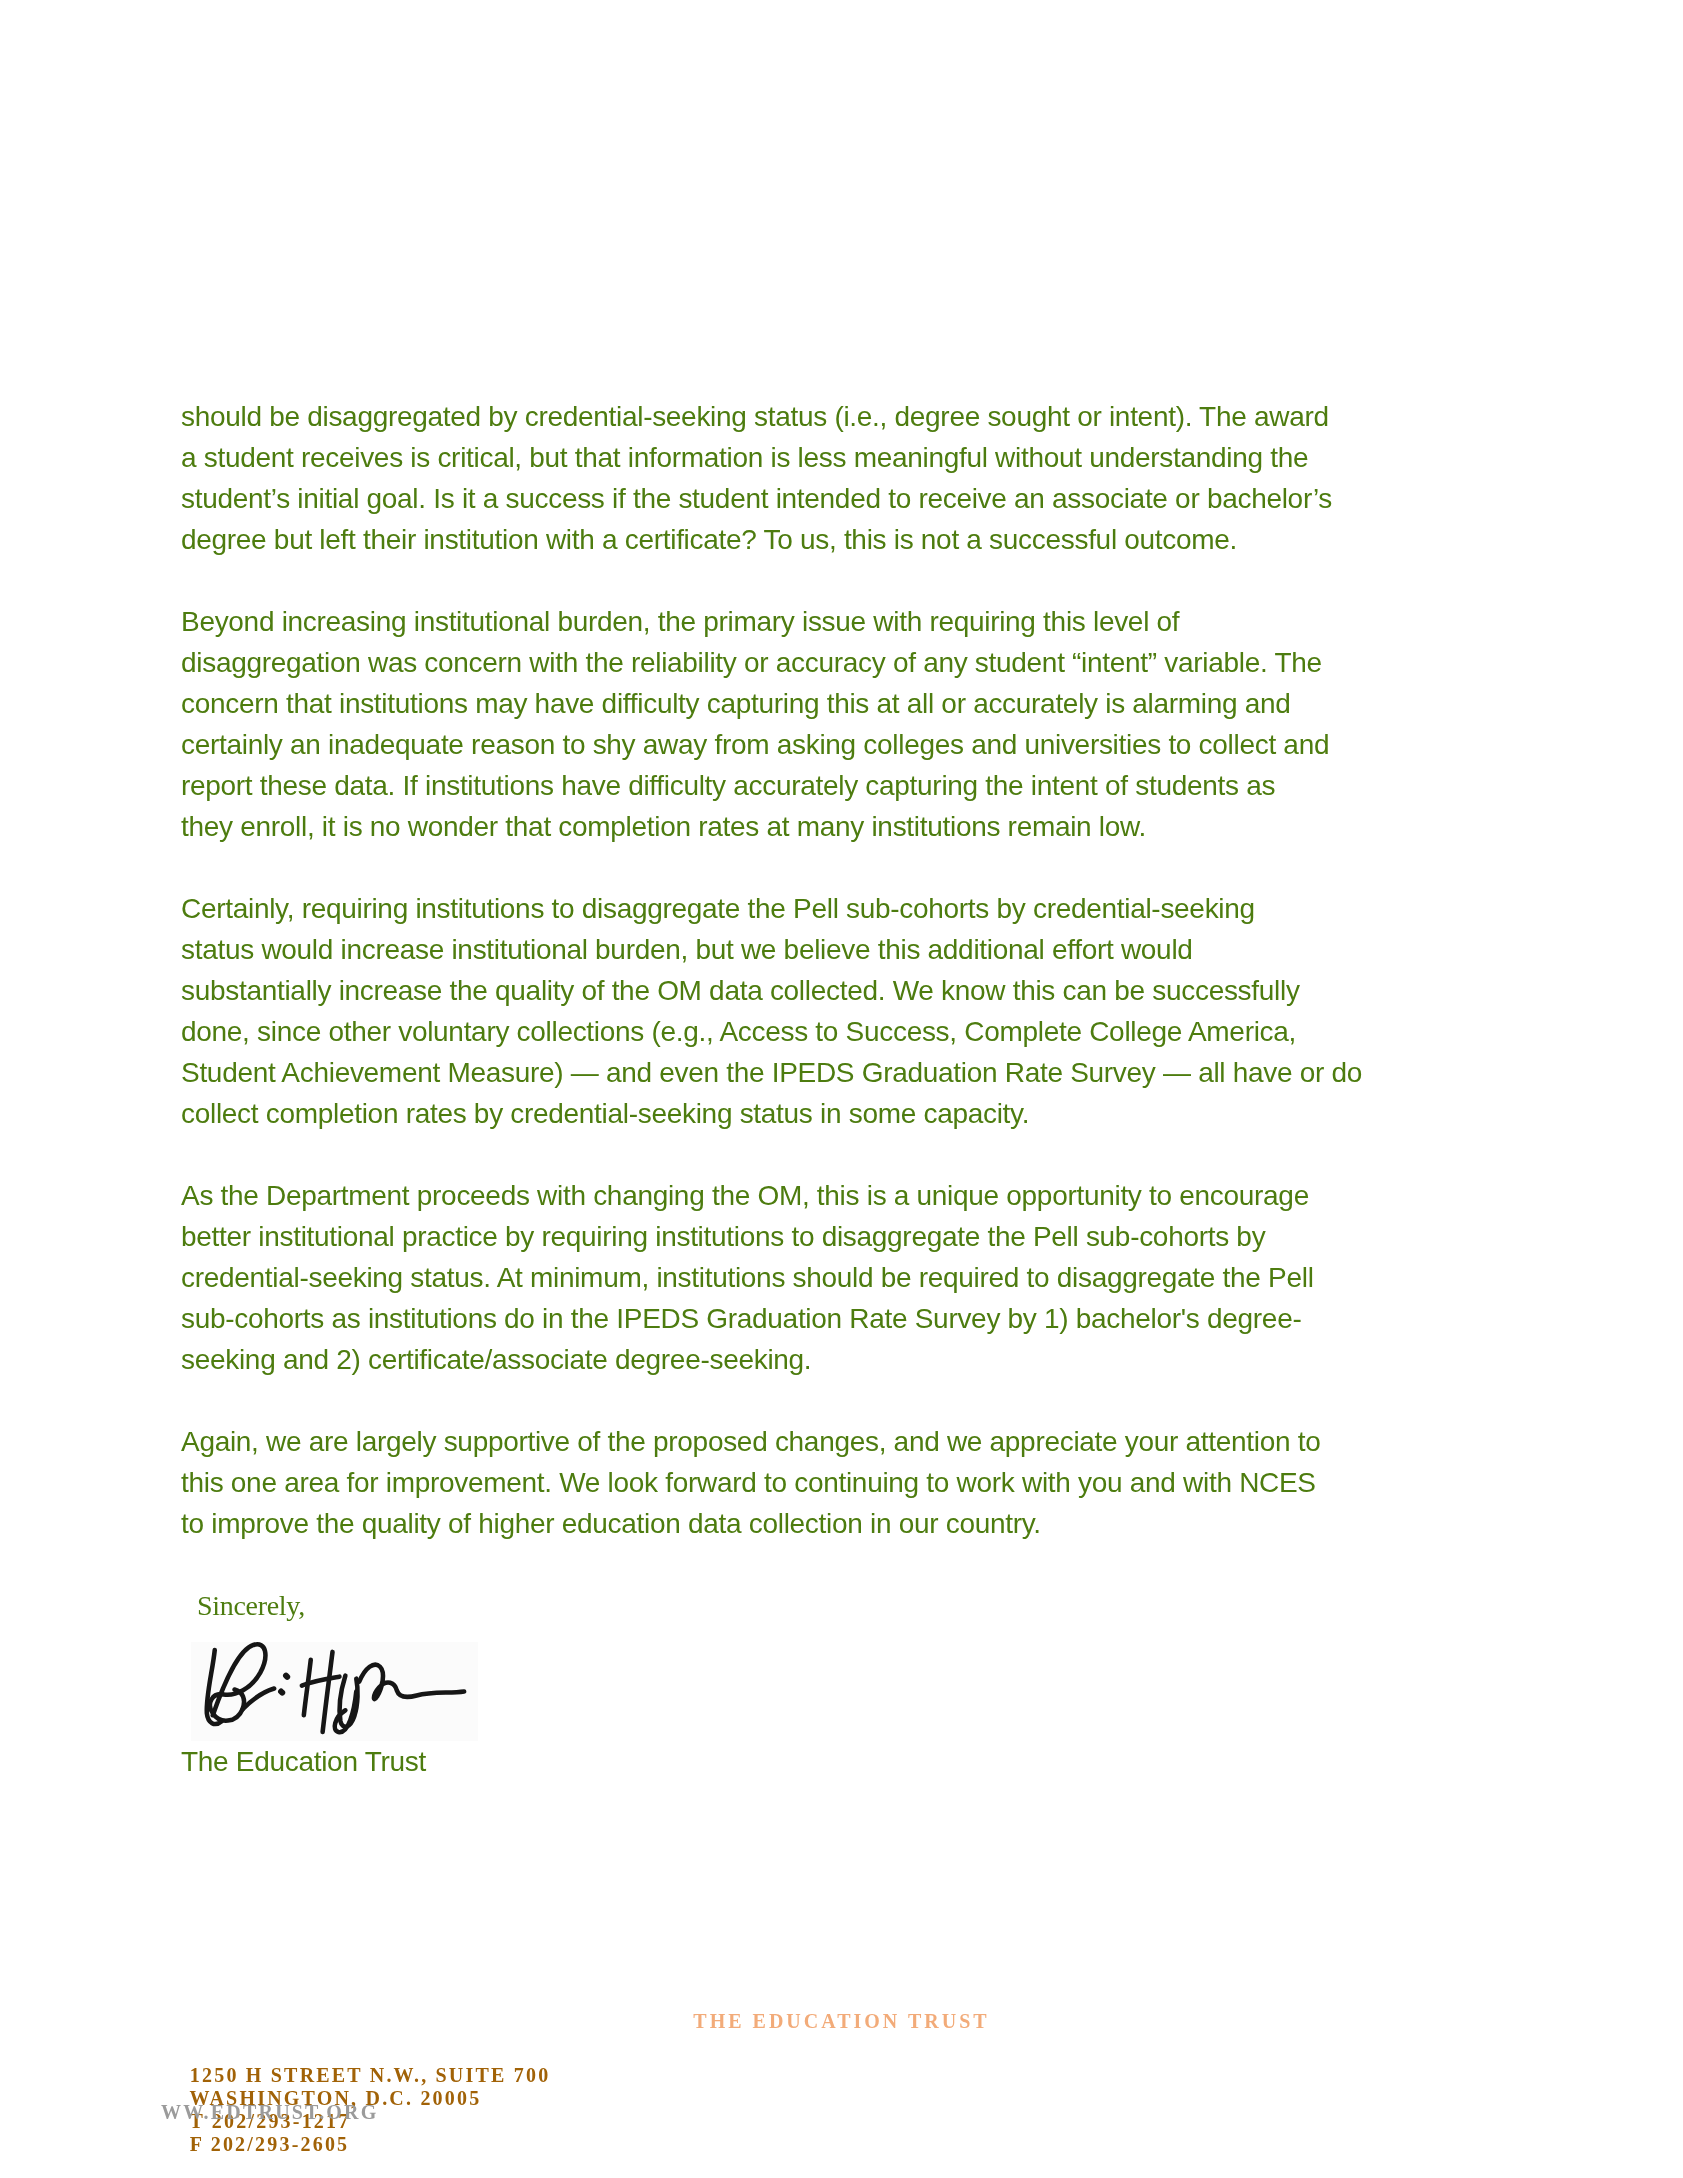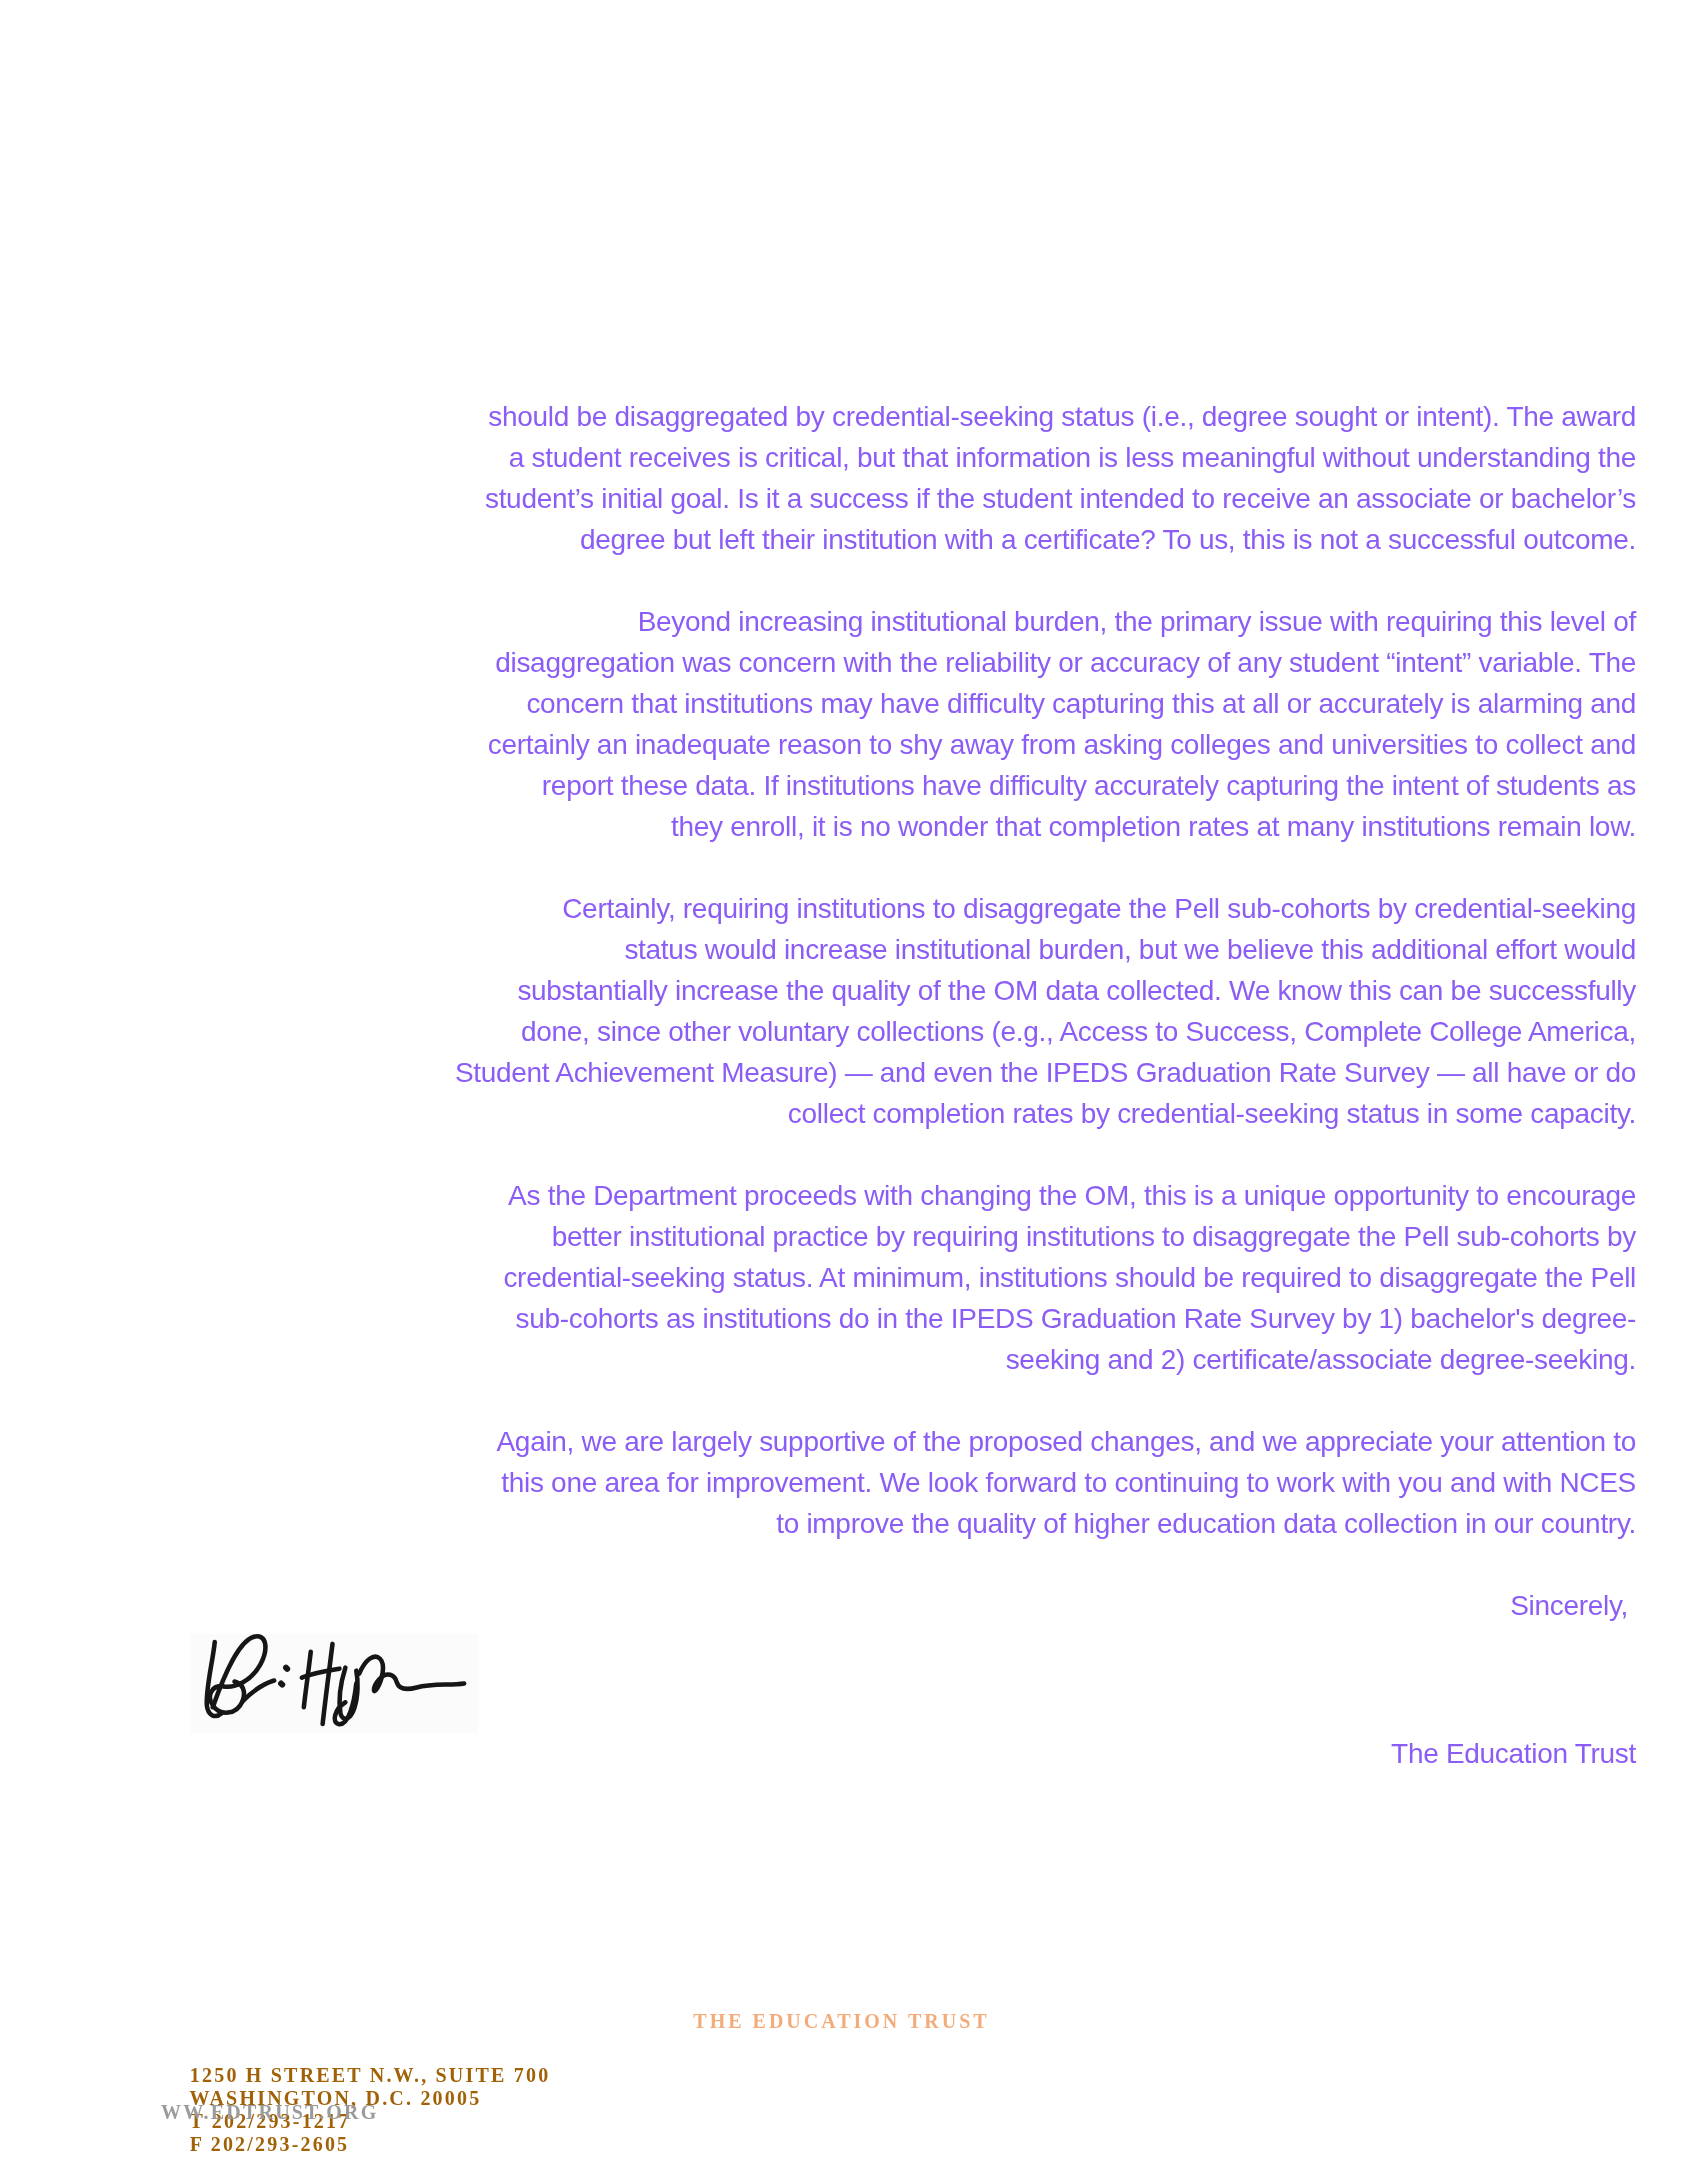--- a/index.html
+++ b/index.html
@@ -23,21 +23,22 @@
     font-size: 28px;
     line-height: 41px;
     letter-spacing: -0.3px;
     color: #141414;
   }
   .letter-body p {
     margin: 0 0 41px 0;
     white-space: pre;
   }
   .closing {
-    margin: 8px !important;
+    margin: 16px !important;
+    font-family: Liberation Serif, serif;
   }
   .signature-wrap {
     position: relative;
     margin: 2px 0 0 10px;
     width: 287px;
     height: 99px;
     background: #fbfbfb;
   }
   .signature-wrap svg {
     position: absolute;
@@ -83,21 +84,21 @@
     font-size: 20px;
     letter-spacing: 2.2px;
     margin-top: 28px;
   }
 </style>
 </head>
 <body>
 
 <div class="page">
 
-  <div class="letter-body" style="color: #8b5cf6; text-align: right;">
+  <div class="letter-body" style="color: #4d7c0f;">
     <p>should be disaggregated by credential-seeking status (i.e., degree sought or intent). The award
 a student receives is critical, but that information is less meaningful without understanding the
 student’s initial goal. Is it a success if the student intended to receive an associate or bachelor’s
 degree but left their institution with a certificate? To us, this is not a successful outcome.</p>
     <p>Beyond increasing institutional burden, the primary issue with requiring this level of
 disaggregation was concern with the reliability or accuracy of any student “intent” variable. The
 concern that institutions may have difficulty capturing this at all or accurately is alarming and
 certainly an inadequate reason to shy away from asking colleges and universities to collect and
 report these data. If institutions have difficulty accurately capturing the intent of students as
 they enroll, it is no wonder that completion rates at many institutions remain low.</p>

